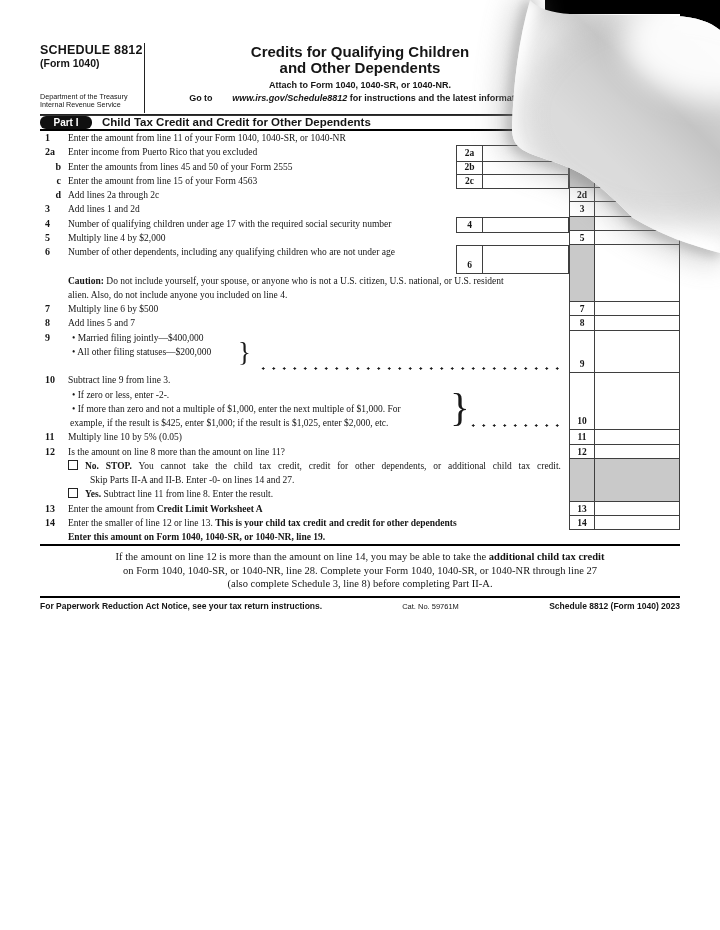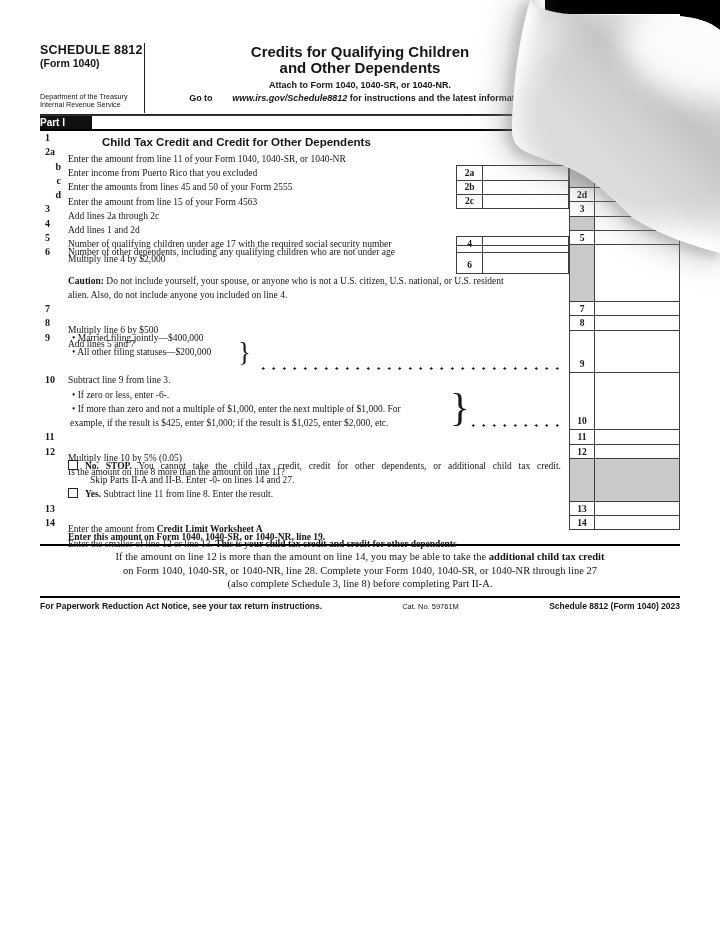--- a/index.html
+++ b/index.html
@@ -17,36 +17,36 @@
   .ftitle{font:bold 15px/15.5px "Liberation Sans",sans-serif;}
   .attach{font:bold 9px/10px "Liberation Sans",sans-serif;margin-top:5px;}
   .goto{font:bold 9px/10px "Liberation Sans",sans-serif;margin-top:3px;white-space:nowrap;}
   .goto i{font-style:italic;padding-left:17px;}
   .namerow{height:27px;padding-top:2px;box-sizing:border-box;position:relative;}
   .namelabel{font:7.2px/9px "Liberation Sans",sans-serif;}
   .nameinput{position:absolute;left:0;right:0;top:11px;bottom:0;}
 
   
   .part1{border-top:1px solid #333;border-bottom:2.5px solid #000;height:13.5px;display:flex;align-items:stretch;}
-  .p1box{background:#101010;color:#fff;width:52px;text-align:left;font:bold 10px/13.5px "Liberation Sans",sans-serif;}
-  .p1title{font:bold 11.5px/13.5px "Liberation Sans",sans-serif;margin-left:10px;white-space:nowrap;margin-top:20px;}
+  .p1box{background:#101010;color:#fff;width:52px;text-align:center;font:bold 10px/13.5px "Liberation Sans",sans-serif;border-radius:6px;}
+  .p1title{font:bold 11.5px/13.5px "Liberation Sans",sans-serif;margin-left:10px;white-space:nowrap;}
 
   
   .row{display:flex;align-items:stretch;}
   .r1{height:14.25px;} .r2{height:28.5px;} .r3{height:42.75px;} .r4{height:57px;}
   .num{flex:none;width:24px;font:bold 10px/14.25px "Liberation Serif",serif;padding-left:5px;box-sizing:border-box;}
   .num.sub{text-align:right;padding-left:0;padding-right:3px;}
   .body{flex:1;min-width:0;position:relative;font:9.5px/14.25px "Liberation Serif",serif;padding-left:4px;white-space:nowrap;}
   .rlabel{flex:none;width:25px;border-left:1px solid #3f3f3f;font:bold 9.5px/14.25px "Liberation Serif",serif;
           text-align:center;box-sizing:border-box;}
   .ramt{flex:none;width:86px;border-left:1px solid #3f3f3f;border-right:1.6px solid #3f3f3f;box-sizing:border-box;}
   .rb .rlabel,.rb .ramt{border-bottom:1.2px solid #3f3f3f;}
   .gray{background:#c9c9c9;}
   .bot .rlabel{display:flex;align-items:flex-end;justify-content:center;padding-bottom:1px;}
-  .flexline{display:flex;align-items:center;white-space:nowrap;margin-top:28px;}
+  .flexline{display:flex;align-items:flex-start;white-space:nowrap;}
   .dots{flex:1 1 8px;min-width:0;margin:0 8px 0 6px;
         background-image:radial-gradient(circle,#1d1d1d 1px,rgba(0,0,0,0) 1.35px);
         background-size:10.5px 3px;background-repeat:repeat-x;background-position:left bottom 3.5px;}
   .sp{flex:1 1 2px;min-width:0;}
   .dotsabs{position:absolute;height:3px;bottom:3.5px;
         background-image:radial-gradient(circle,#1d1d1d 1px,rgba(0,0,0,0) 1.35px);
         background-size:10.5px 3px;background-repeat:repeat-x;}
   .midbox{flex:none;width:113px;display:flex;border:1px solid #3f3f3f;border-top:none;box-sizing:border-box;}
   .mb-top{border-top:1px solid #3f3f3f;}
   .mbl{width:25px;flex:none;border-right:1px solid #3f3f3f;text-align:center;font-weight:bold;}
@@ -258,21 +258,21 @@
       <span class="dotsabs d9"></span>
     </div>
     <div class="rlabel">9</div>
     <div class="ramt"></div>
   </div>
 
   <div class="row r4 rb bot">
     <div class="num">10</div>
     <div class="body">
       <div>Subtract line 9 from line 3.</div>
-      <div class="bullet">• If zero or less, enter -6-.</div>
+      <div class="bullet">• If zero or less, enter -2-.</div>
       <div class="bullet">• If more than zero and not a multiple of $1,000, enter the next multiple of $1,000. For</div>
       <div class="ind2">example, if the result is $425, enter $1,000; if the result is $1,025, enter $2,000, etc.</div>
       <span class="brace b10">}</span>
       <span class="dotsabs d10"></span>
     </div>
     <div class="rlabel">10</div>
     <div class="ramt"></div>
   </div>
 
   <div class="row r1 rb">

